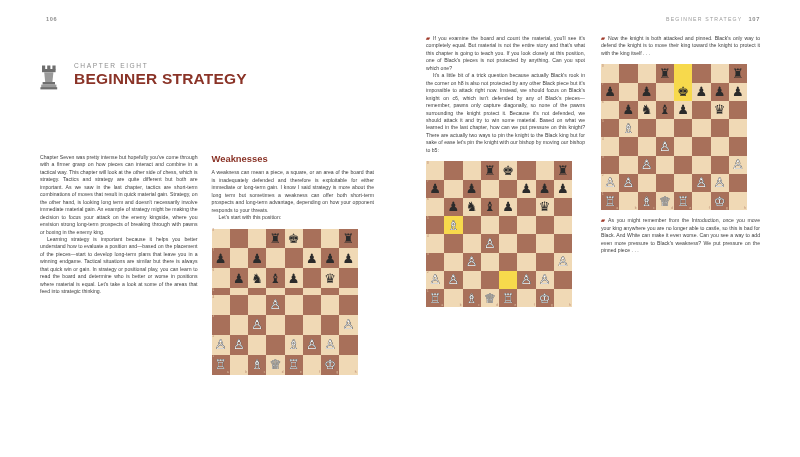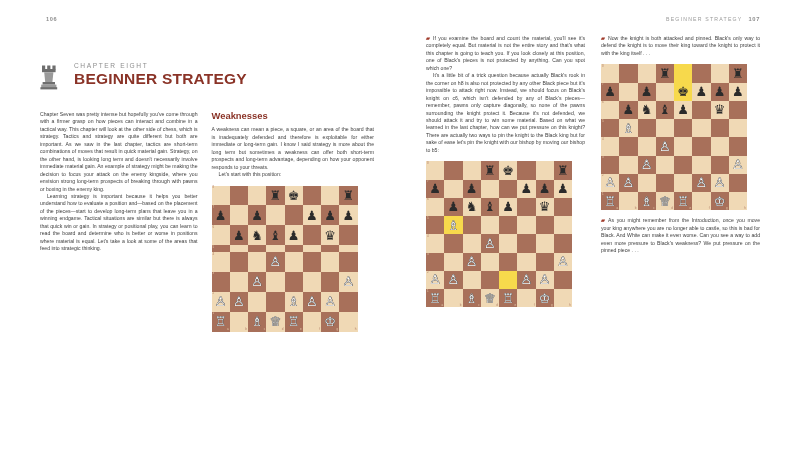--- a/index.html
+++ b/index.html
@@ -33,21 +33,21 @@
   .chapter-eyebrow{
     font-size:6.6px;letter-spacing:1.6px;color:#8e8e8e;font-weight:400;
     text-transform:uppercase;margin-bottom:2px;
   }
   .chapter-title{
     font-size:15.5px;letter-spacing:.2px;font-weight:700;color:#8a3327;
     text-transform:uppercase;line-height:1;
   }
 
   
-  .cols{display:flex;gap:14px;margin-top:21px;}
+  .cols{display:flex;gap:14px;margin-top:64px;}
   .col{width:160px;}
   .col-r{width:165px;}
 
   p{margin:0;font-size:5.15px;line-height:7.45px;text-align:justify;color:#3d3d3d;}
   p.indent{text-indent:7px;}
   .sec-head{
     font-size:9.4px;font-weight:700;color:#8a3327;margin:0 0 5px 0;line-height:1.1;
   }
   .bullet-red{color:#a03a2a;font-weight:700;}
   .bullet-mark{display:inline-block;width:7px;}

